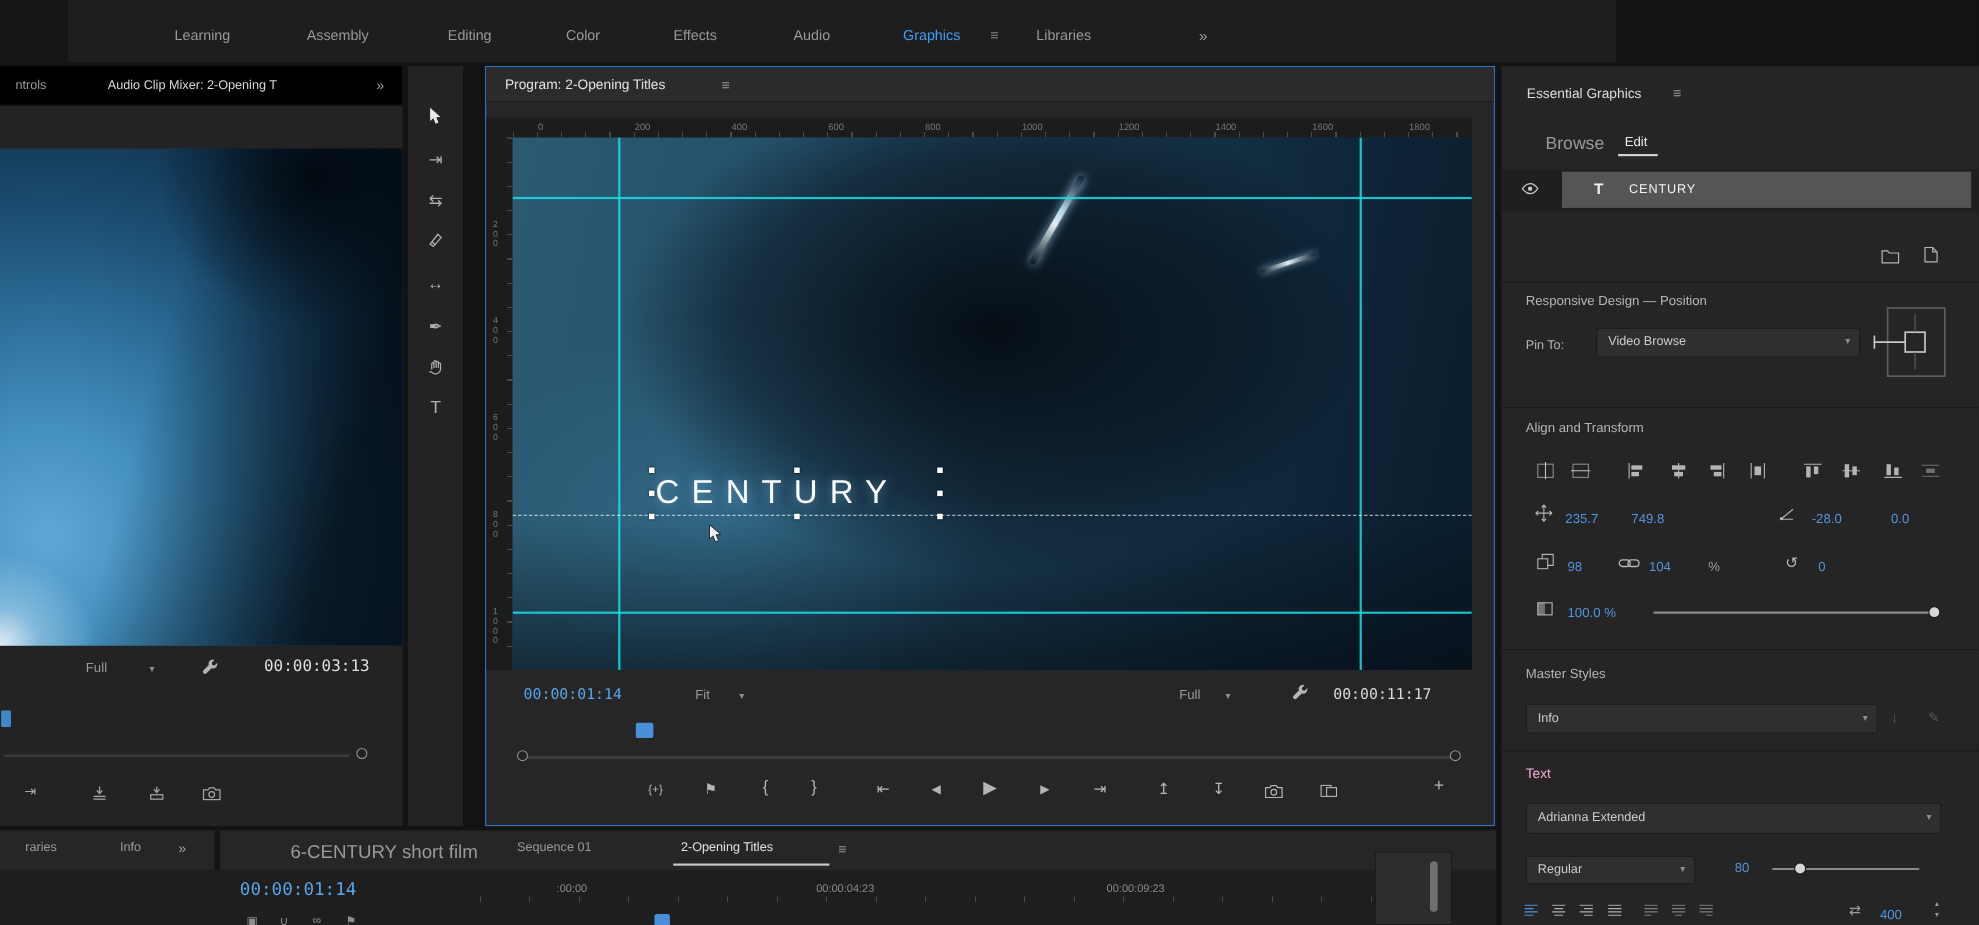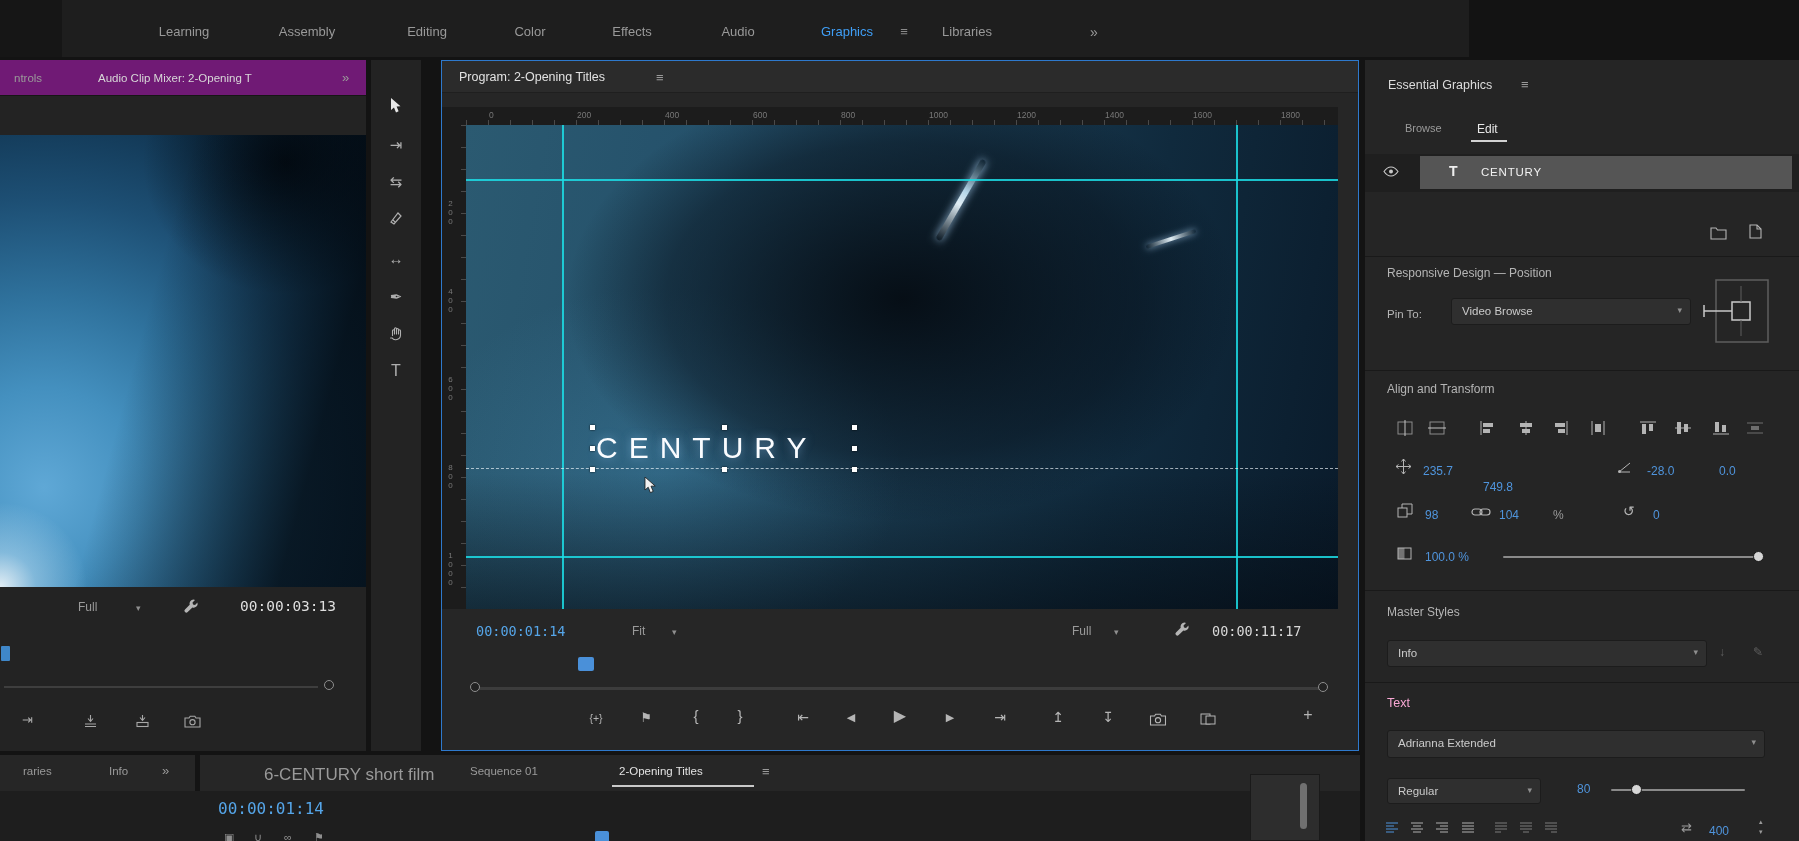--- a/index.html
+++ b/index.html
@@ -11,21 +11,21 @@
 .dim{color:#9a9a9a}
 .tcblue{color:#55a5e8}
 .hairline{position:absolute;left:0;right:0;height:1px;background:#191919}
 
 #topbar{position:absolute;left:0;top:0;width:1469px;height:57px;background:#1e1e1e}
 #topbar .corner{position:absolute;left:0;top:0;width:62px;height:57px;background:#161616}
 .wtab{position:absolute;top:24px;transform:translateX(-50%);font-size:13px;color:#999;white-space:nowrap}
 .wtab.on{color:#3f9ff7}
 .wmenu{position:absolute;top:24px;transform:translateX(-50%);font-size:13px;color:#8a8a8a}
 
-.ptabs{position:absolute;left:0;top:0;right:0;height:36px;background:#701a75;border-bottom:1px solid #161616}
+.ptabs{position:absolute;left:0;top:0;right:0;height:36px;background:#000000;border-bottom:1px solid #161616}
 .ptab{position:absolute;top:12px;font-size:11.5px;white-space:nowrap}
 .ptab.on{color:#d8d8d8}
 
 .dd{position:absolute;background:#2f2f2f;border:1px solid #1c1c1c;border-radius:3px}
 .dd .val{position:absolute;left:10px;top:6px;font-size:11.5px;color:#cbcbcb;white-space:nowrap}
 .dd .caret{position:absolute;right:8px;top:6px;font-size:9px;color:#8f8f8f}
 .caret-sm{font-size:9px;color:#8f8f8f}
 
 .tool{position:absolute;left:0;width:50px;text-align:center;color:#aeaeae;font-size:15px}
 
@@ -225,21 +225,21 @@
         <rect x="1" y="1" width="9" height="10" fill="none" stroke="#b5b5b5"></rect>
         <rect x="6" y="3" width="9" height="8" fill="#262626" stroke="#b5b5b5"></rect>
       </svg>
   </span>
   <span class="tb" style="left:866px;top:645px;font-size:16px">+</span>
 </div>
 
 <div class="panel" id="eg" style="left:1365px;top:60px;width:434px;height:781px;background:#252525">
   <span class="ab" style="left:23px;top:18px;font-size:12.5px;color:#dcdcdc">Essential Graphics</span>
   <span class="ab" style="left:156px;top:17px;color:#9a9a9a;font-size:13px">≡</span>
-  <span class="ab dim" style="left:40px;top:62px;font-size:11px">Browse</span>
+  <span class="ab dim" style="left:40px;top:62px;font-size:16px">Browse</span>
   <span class="ab" style="left:112px;top:62px;font-size:12px;color:#e8e8e8">Edit</span>
   <div class="ab" style="left:106px;top:80px;width:36px;height:2px;background:#d3d3d3"></div>
 
   <div class="ab" style="left:0;top:94px;width:434px;height:38px;background:#1f1f1f">
     <span class="ab" style="left:18px;top:12px">
       <svg width="16" height="11" viewBox="0 0 16 11">
           <path d="M1 5.5C3.5 1.8 6 1 8 1s4.5.8 7 4.5C12.5 9.2 10 10 8 10S3.5 9.2 1 5.5z" fill="none" stroke="#c9c9c9" stroke-width="1.1"></path>
           <circle cx="8" cy="5.5" r="2" fill="#c9c9c9"></circle>
         </svg>
     </span>
@@ -347,21 +347,21 @@
         <rect x="5" y="6" width="8" height="4" fill="#6e6e6e"></rect>
       </svg>
     </span>
 
   <span class="ab" style="left:30px;top:398px">
     <svg width="17" height="17" viewBox="0 0 17 17">
         <path d="M8.5 1v15M1 8.5h15M8.5 1l-2 2.5M8.5 1l2 2.5M8.5 16l-2-2.5M8.5 16l2-2.5M1 8.5l2.5-2M1 8.5l2.5 2M16 8.5l-2.5-2M16 8.5l-2.5 2" stroke="#b5b5b5" fill="none"></path>
       </svg>
   </span>
   <span class="bval" style="left:58px;top:404px">235.7</span>
-  <span class="bval" style="left:118px;top:420px">749.8</span>
+  <span class="bval" style="left:118px;top:404px">749.8</span>
   <span class="ab" style="left:252px;top:400px">
     <svg width="16" height="14">
         <path d="M2 12L13 3M2 12h11" stroke="#b5b5b5" fill="none"></path>
         <circle cx="2.5" cy="11.5" r="1.5" fill="#b5b5b5"></circle>
       </svg>
   </span>
   <span class="bval" style="left:282px;top:404px">-28.0</span>
   <span class="bval" style="left:354px;top:404px">0.0</span>
 
   <span class="ab" style="left:32px;top:443px">
@@ -445,20 +445,26 @@
   <span class="ab dim" style="left:109px;top:10px;font-size:11.5px">Info</span>
   <span class="ab dim" style="left:162px;top:8px;font-size:13px">»</span>
   <div class="ab" style="left:195px;top:0;width:5px;height:86px;background:#141414"></div>
   <span class="ab dim" style="left:264px;top:10px;font-size:17px">6-CENTURY short film</span>
   <span class="ab dim" style="left:470px;top:10px;font-size:11.5px">Sequence 01</span>
   <span class="ab" style="left:619px;top:10px;font-size:11.5px;color:#e2e2e2">2-Opening Titles</span>
   <div class="ab" style="left:612px;top:30px;width:142px;height:2px;background:#c9c9c9"></div>
   <span class="ab" style="left:762px;top:9px;color:#9a9a9a;font-size:13px">≡</span>
   <div class="ab" style="left:0;top:36px;width:1360px;height:50px;background:#1e1e1e">
     <span class="ab mono tcblue" style="left:218px;top:8px;font-size:16px">00:00:01:14</span>
+    <div class="ab" style="left:436px;top:4px;width:812px;height:26px">
+      <div class="ab" style="left:0;right:0;bottom:1px;height:5px;background:repeating-linear-gradient(90deg,#4a4a4a 0 1px,transparent 1px 45px)"></div>
+      <span class="ab" style="left:70px;top:8px;font-size:10px;color:#8a8a8a">:00:00</span>
+      <span class="ab" style="left:306px;top:8px;font-size:10px;color:#8a8a8a">00:00:04:23</span>
+      <span class="ab" style="left:570px;top:8px;font-size:10px;color:#8a8a8a">00:00:09:23</span>
+    </div>
     <div class="ab" style="left:595px;top:40px;width:14px;height:10px;background:#4a90d9;border-radius:2px 2px 0 0"></div>
     <span class="ab" style="left:224px;top:40px;color:#8f8f8f;font-size:11px">▣</span>
     <span class="ab" style="left:254px;top:40px;color:#8f8f8f;font-size:11px">∪</span>
     <span class="ab" style="left:284px;top:40px;color:#8f8f8f;font-size:11px">∞</span>
     <span class="ab" style="left:314px;top:40px;color:#8f8f8f;font-size:11px">⚑</span>
     <div class="ab" style="left:1250px;top:-17px;width:70px;height:67px;background:#2d2d2d;border:1px solid #1a1a1a"></div>
     <div class="ab" style="left:1300px;top:-8px;width:7px;height:46px;border-radius:4px;background:#707070"></div>
   </div>
 </div>
 

